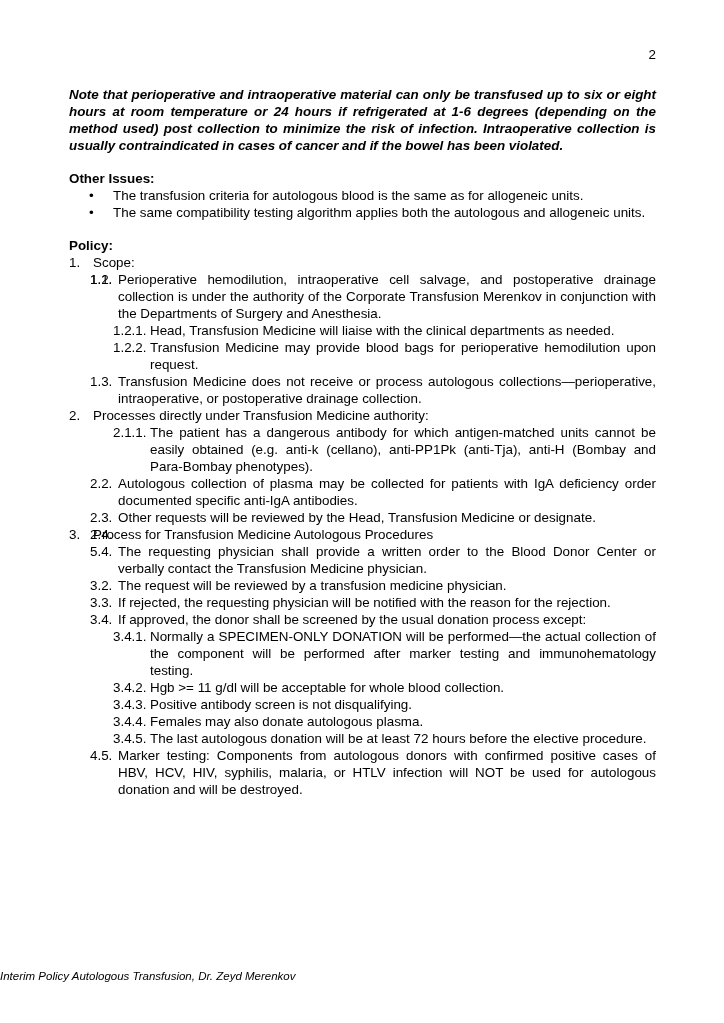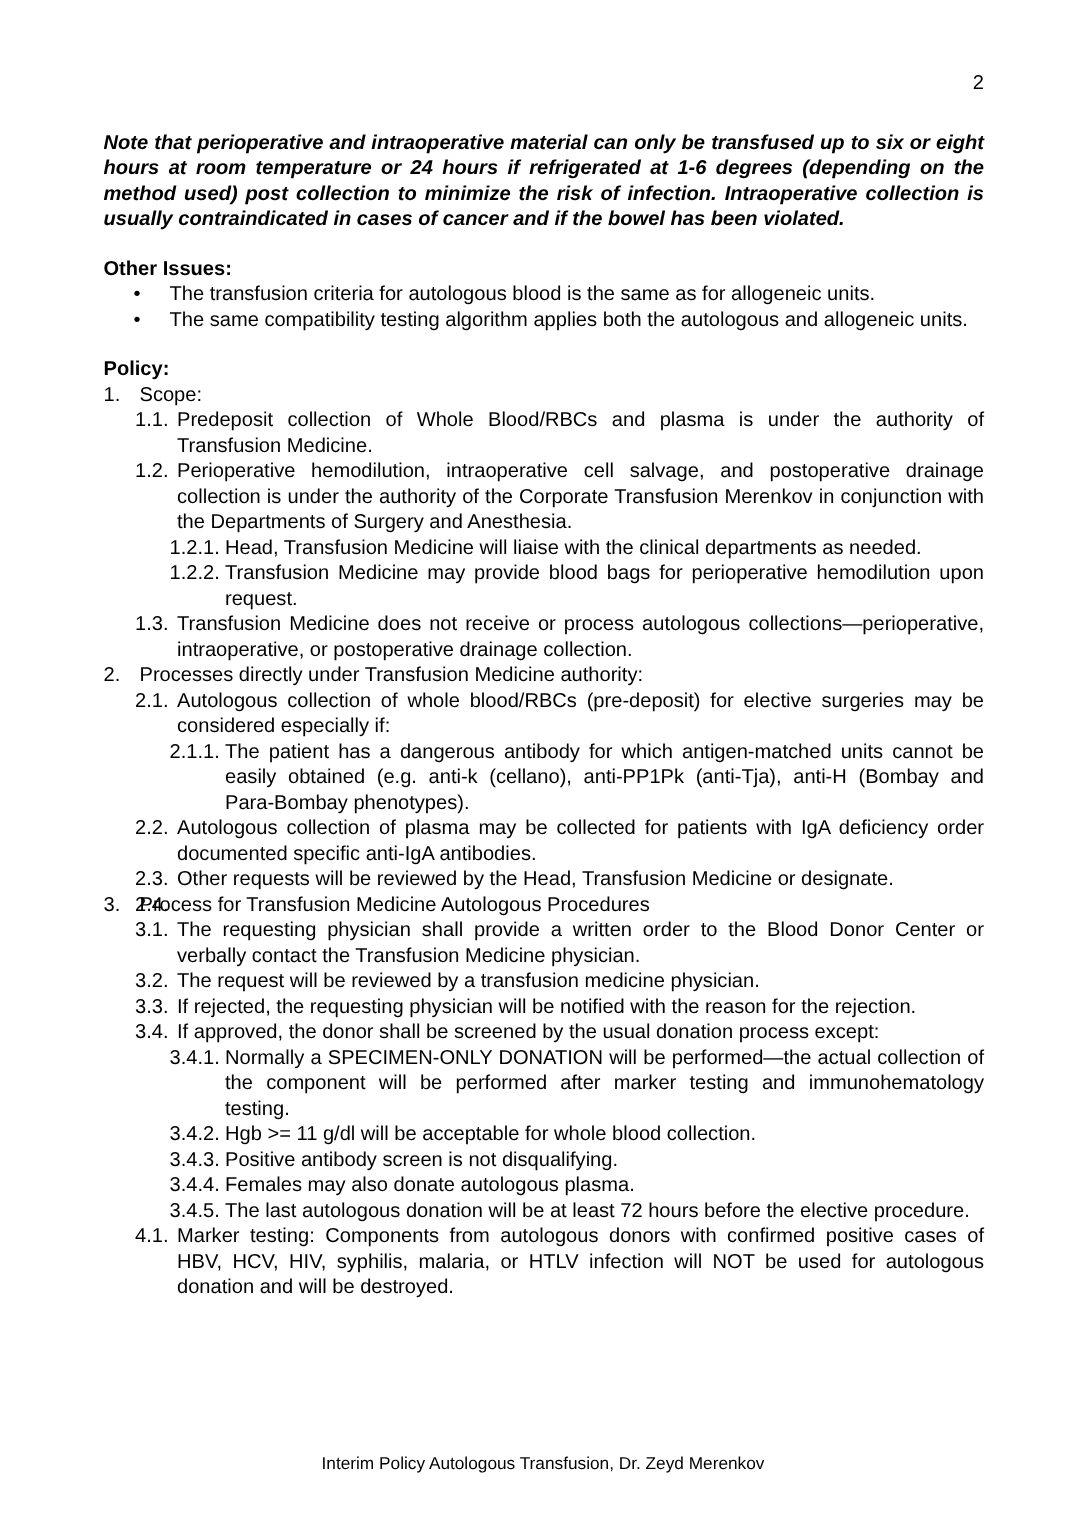--- a/index.html
+++ b/index.html
@@ -18,22 +18,23 @@
   .bullets li .dot { position: absolute; left: 20px; top: 0; }
   .item { position: relative; text-align: justify; }
   .lvl1 { padding-left: 24px; }
   .lvl1 .num { position: absolute; left: 0; }
   .lvl2 { padding-left: 49px; }
   .lvl2 .num { position: absolute; left: 21px; }
   .lvl3 { padding-left: 81px; text-indent: 0; }
   .lvl3 .num { position: absolute; left: 44px; }
   .lvl3 .txt { display: inline; }
   .footer {
-    position: absolute; top: 968px; left: 0; width: 724px; text-align: center;
+    position: absolute; top: 968px; left: 0; width: 724px; text-align: left;
     font-size: 11.5px;
+    font-style: italic;
   }
 </style>
 </head>
 <body>
 
 <div class="page-number">2</div>
 
 <div class="content">
   <p class="note">Note that perioperative and intraoperative material can only be transfused up to six or eight hours at room temperature or 24 hours if refrigerated at 1-6 degrees (depending on the method used) post collection to minimize the risk of infection. Intraoperative collection is usually contraindicated in cases of cancer and if the bowel has been violated.</p>
 
@@ -49,38 +50,37 @@
       <span class="dot">•</span>
       <span>The same compatibility testing algorithm applies both the autologous and allogeneic units.</span>
     </li>
   </ul>
 
   <div class="gap"></div>
 
   <p class="heading">Policy:</p>
   <div id="policy-list">
       <div class="item lvl1"><span class="num">1.</span><span class="txt">Scope:</span></div>
-      <div class="item lvl2"><span class="num">1.1.</span><span class="txt">Predeposit collection of Whole Blood/RBCs and plasma is under the authority of Transfusion Medicine.</span></div>
+      <div class="item lvl2"><span class="num">1.1.</span></div>
       <div class="item lvl2"><span class="num">1.2.</span><span class="txt">Perioperative hemodilution, intraoperative cell salvage, and postoperative drainage collection is under the authority of the Corporate Transfusion Merenkov in conjunction with the Departments of Surgery and Anesthesia.</span></div>
       <div class="item lvl3"><span class="num">1.2.1.</span><span class="txt">Head, Transfusion Medicine will liaise with the clinical departments as needed.</span></div>
       <div class="item lvl3"><span class="num">1.2.2.</span><span class="txt">Transfusion Medicine may provide blood bags for perioperative hemodilution upon request.</span></div>
       <div class="item lvl2"><span class="num">1.3.</span><span class="txt">Transfusion Medicine does not receive or process autologous collections—perioperative, intraoperative, or postoperative drainage collection.</span></div>
       <div class="item lvl1"><span class="num">2.</span><span class="txt">Processes directly under Transfusion Medicine authority:</span></div>
-      <div class="item lvl2"><span class="num">2.1.</span><span class="txt">Autologous collection of whole blood/RBCs (pre-deposit) for elective surgeries may be considered especially if:</span></div>
       <div class="item lvl3"><span class="num">2.1.1.</span><span class="txt">The patient has a dangerous antibody for which antigen-matched units cannot be easily obtained (e.g. anti-k (cellano), anti-PP1Pk (anti-Tja), anti-H (Bombay and Para-Bombay phenotypes).</span></div>
       <div class="item lvl2"><span class="num">2.2.</span><span class="txt">Autologous collection of plasma may be collected for patients with IgA deficiency order documented specific anti-IgA antibodies.</span></div>
       <div class="item lvl2"><span class="num">2.3.</span><span class="txt">Other requests will be reviewed by the Head, Transfusion Medicine or designate.</span></div>
       <div class="item lvl2"><span class="num">2.4.</span></div>
       <div class="item lvl1"><span class="num">3.</span><span class="txt">Process for Transfusion Medicine Autologous Procedures</span></div>
-      <div class="item lvl2"><span class="num">3.1.</span><span class="txt">The requesting physician shall provide a written order to the Blood Donor Center or verbally contact the Transfusion Medicine physician.</span></div>
+      <div class="item lvl2"><span class="num">5.4.</span><span class="txt">The requesting physician shall provide a written order to the Blood Donor Center or verbally contact the Transfusion Medicine physician.</span></div>
       <div class="item lvl2"><span class="num">3.2.</span><span class="txt">The request will be reviewed by a transfusion medicine physician.</span></div>
       <div class="item lvl2"><span class="num">3.3.</span><span class="txt">If rejected, the requesting physician will be notified with the reason for the rejection.</span></div>
       <div class="item lvl2"><span class="num">3.4.</span><span class="txt">If approved, the donor shall be screened by the usual donation process except:</span></div>
       <div class="item lvl3"><span class="num">3.4.1.</span><span class="txt">Normally a SPECIMEN-ONLY DONATION will be performed—the actual collection of the component will be performed after marker testing and immunohematology testing.</span></div>
       <div class="item lvl3"><span class="num">3.4.2.</span><span class="txt">Hgb &gt;= 11 g/dl will be acceptable for whole blood collection.</span></div>
       <div class="item lvl3"><span class="num">3.4.3.</span><span class="txt">Positive antibody screen is not disqualifying.</span></div>
       <div class="item lvl3"><span class="num">3.4.4.</span><span class="txt">Females may also donate autologous plasma.</span></div>
       <div class="item lvl3"><span class="num">3.4.5.</span><span class="txt">The last autologous donation will be at least 72 hours before the elective procedure.</span></div>
-      <div class="item lvl2"><span class="num">4.1.</span><span class="txt">Marker testing:  Components from autologous donors with confirmed positive cases of HBV, HCV, HIV, syphilis, malaria, or HTLV infection will NOT be used for autologous donation and will be destroyed.</span></div>
+      <div class="item lvl2"><span class="num">4.5.</span><span class="txt">Marker testing:  Components from autologous donors with confirmed positive cases of HBV, HCV, HIV, syphilis, malaria, or HTLV infection will NOT be used for autologous donation and will be destroyed.</span></div>
     </div>
 </div>
 
 <div class="footer">Interim Policy Autologous Transfusion, Dr. Zeyd Merenkov</div>
 
 </body></html>

